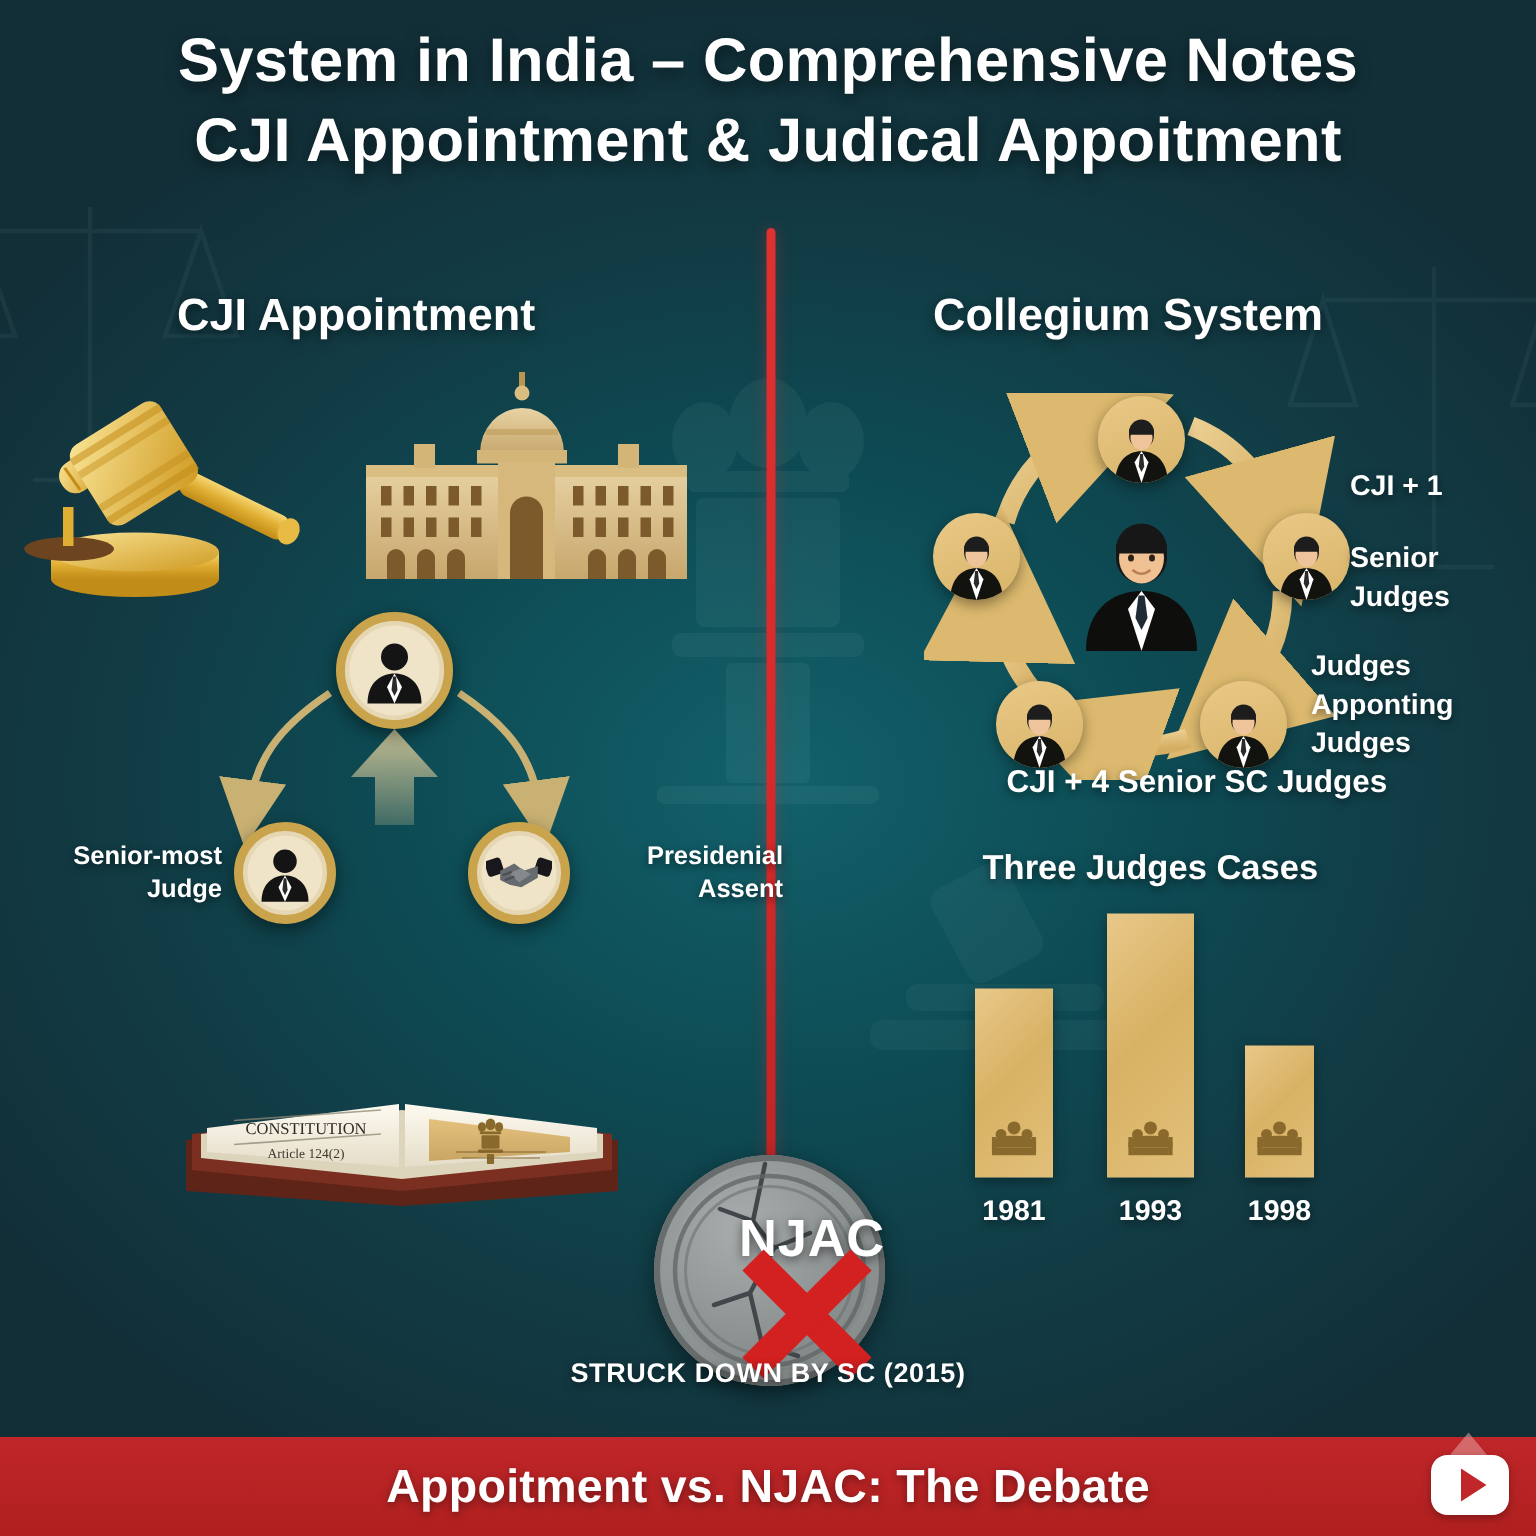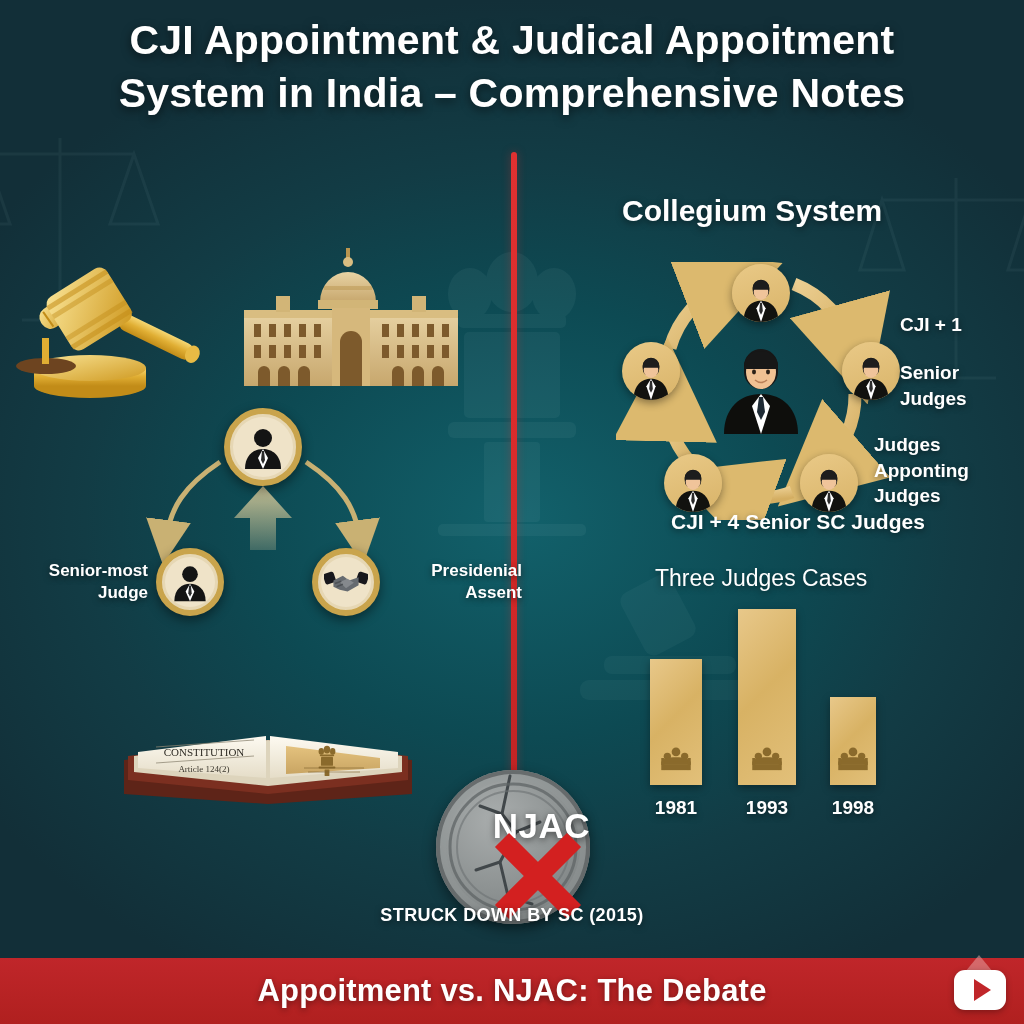--- a/index.html
+++ b/index.html
@@ -102,21 +102,21 @@
     text-shadow: 0 2px 6px rgba(0,0,0,.5); line-height: 1.35;
   }
   #lbl-cji4     { left: 900px; top: 312px; font-size: 19px; white-space: nowrap; }
   #lbl-senjud   { left: 900px; top: 360px; font-size: 19px; width: 110px; }
   #lbl-jaj      { left: 874px; top: 432px; font-size: 19px; width: 145px; }
   #lbl-cji4sc   { left: 671px; top: 508px; font-size: 21px; white-space: nowrap; }
 
   
   #chart-title {
     position: absolute; left: 655px; top: 565px;
-    color: #ffffff; font-size: 23px; font-weight: normal;
+    color: #ffffff; font-size: 23px; font-weight: bold;
     text-shadow: 0 2px 6px rgba(0,0,0,.5); white-space: nowrap;
   }
   #chart { position: absolute; left: 634px; top: 596px; width: 290px; height: 225px; }
   .bar {
     position: absolute; bottom: 36px;
     background: linear-gradient(135deg,#e8c88a 0%,#d8b264 46%,#e2c07a 100%);
     box-shadow: 0 3px 8px rgba(0,0,0,.35);
     display: flex; align-items: flex-end; justify-content: center;
     padding-bottom: 14px;
   }
@@ -221,26 +221,27 @@
     <svg width="240" height="180" viewBox="0 0 240 180">
       <g fill="#bfe6e6">
         <rect x="20" y="120" width="180" height="20" rx="9"></rect>
         <rect x="44" y="96" width="132" height="18" rx="8"></rect>
         <rect x="70" y="20" width="56" height="70" rx="10" transform="rotate(-28 98 55)"></rect>
       </g>
     </svg>
   </div>
 
   <div id="title">
+    <span class="ln">System in India – Comprehensive Notes</span>
     <span class="ln">CJI Appointment &amp; Judical Appoitment</span>
-    <span class="ln">System in India – Comprehensive Notes</span>
   </div>
 
   <div id="divider"></div>
 
+  <div class="sec-head" id="head-left">CJI Appointment</div>
 
   <div id="gavel">
     <svg width="190" height="140" viewBox="0 0 190 140">
       <defs>
         <linearGradient id="gold1" x1="0" y1="0" x2="0" y2="1">
           <stop offset="0%" stop-color="#f6d773"></stop>
           <stop offset="48%" stop-color="#e0ae33"></stop>
           <stop offset="100%" stop-color="#c28c18"></stop>
         </linearGradient>
         <linearGradient id="gold2" x1="0" y1="0" x2="1" y2="1">

